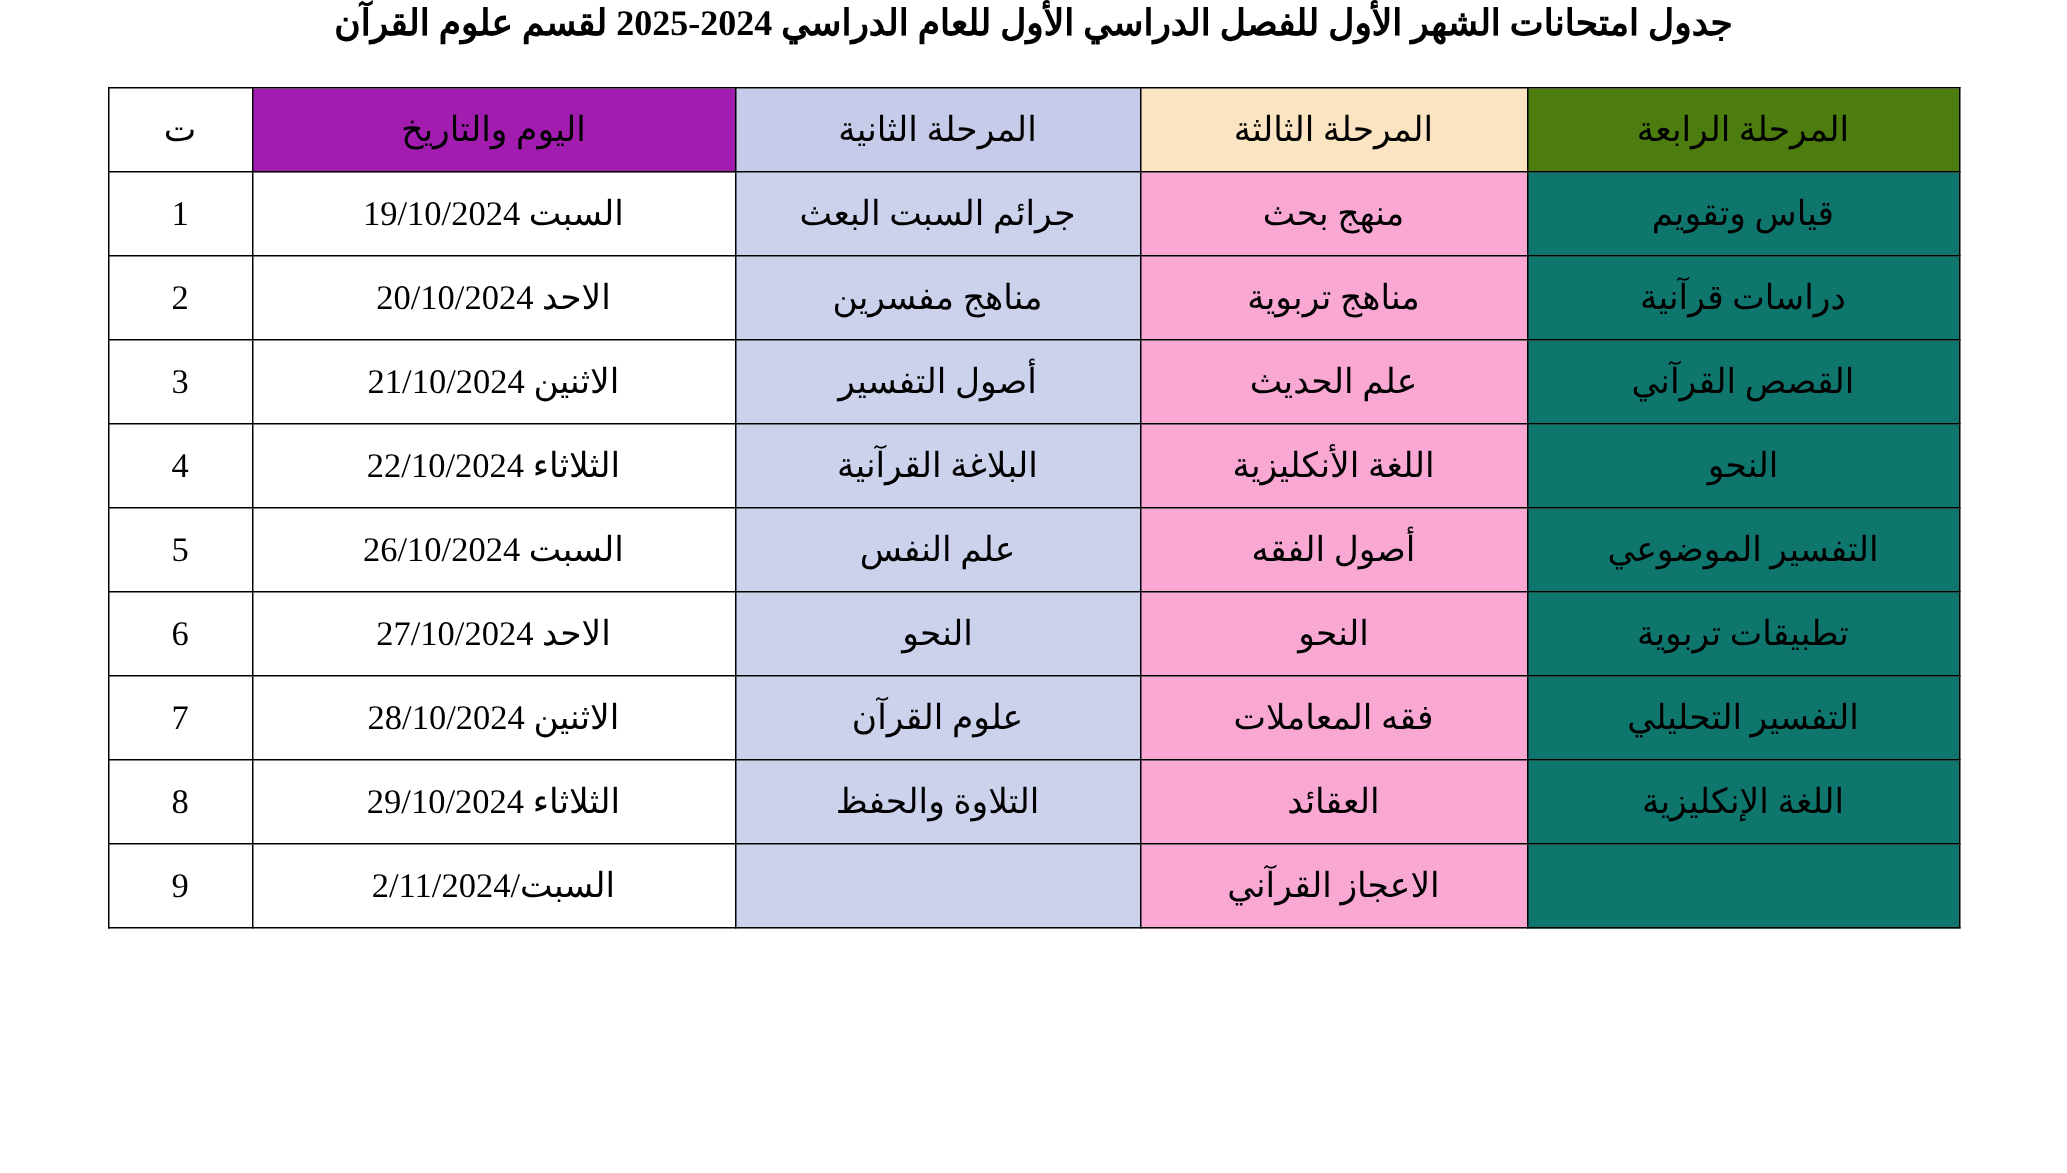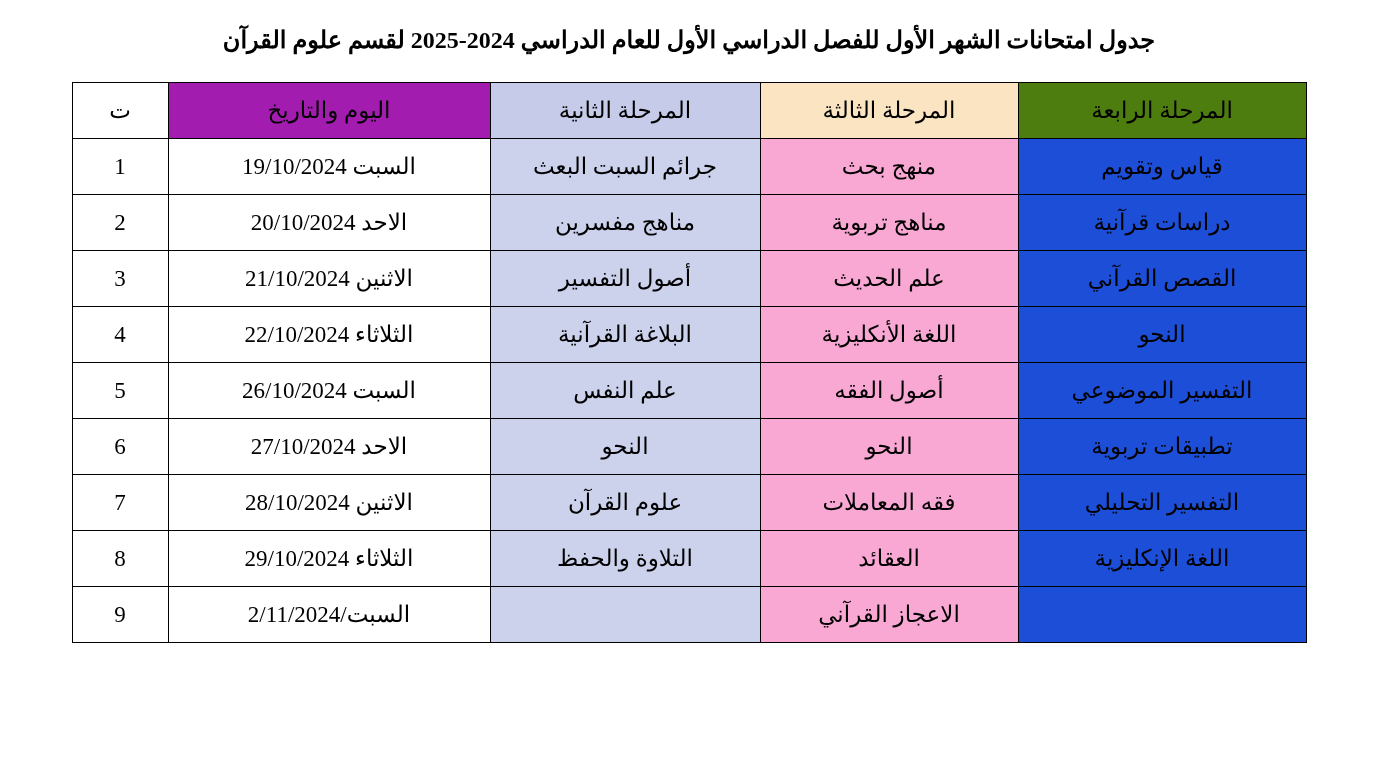--- a/index.html
+++ b/index.html
@@ -17,21 +17,21 @@
   .page {
     width: 1378px;
     height: 782px;
     position: relative;
     box-sizing: border-box;
   }
   .doc-title {
     text-align: center;
     font-size: 24px;
     font-weight: bold;
-    padding: 24px 0 6px 0;
+    padding: 0 0 6px 0;
     line-height: 1.35;
     direction: rtl;
   }
   .table-wrap {
     display: flex;
     justify-content: center;
     margin-top: 20px;
   }
   table.schedule {
     border-collapse: collapse;
@@ -64,21 +64,21 @@
   th.h-idx  { background: #ffffff; }
   th.h-date { background: #a21caf; }
   th.h-s2   { background: #c5cbe8; }
   th.h-s3   { background: #fbe4c2; }
   th.h-s4   { background: #4d7c0f; }
 
   td.c-idx  { background: #ffffff; font-size: 25px; }
   td.c-date { background: #ffffff; margin-left: 36px; }
   td.c-s2   { background: #ccd1ec; }
   td.c-s3   { background: #f9a8d4; }
-  td.c-s4   { background: #1d4ed8; }
+  td.c-s4   { background: #0f766e; }
   td.empty  { color: transparent; }
 </style>
 </head>
 <body>
 
 <div class="page">
 
   <div class="doc-title">جدول امتحانات الشهر الأول للفصل الدراسي الأول للعام الدراسي 2024-2025 لقسم علوم القرآن</div>
 
   <div class="table-wrap">

